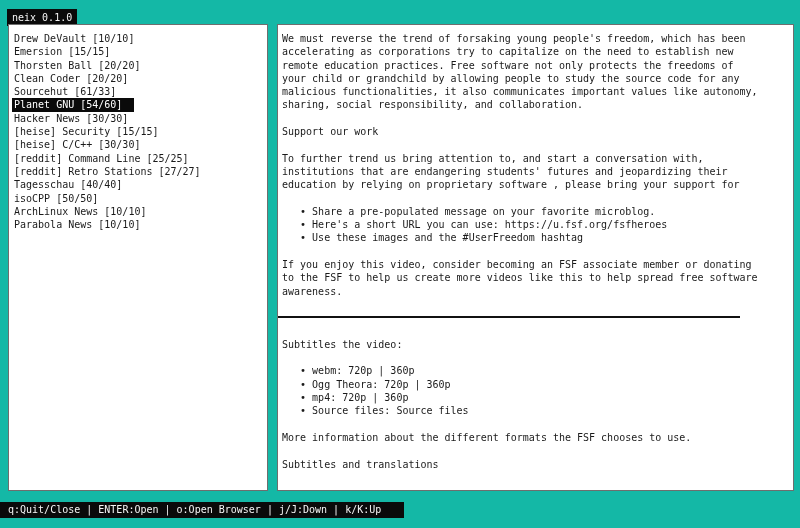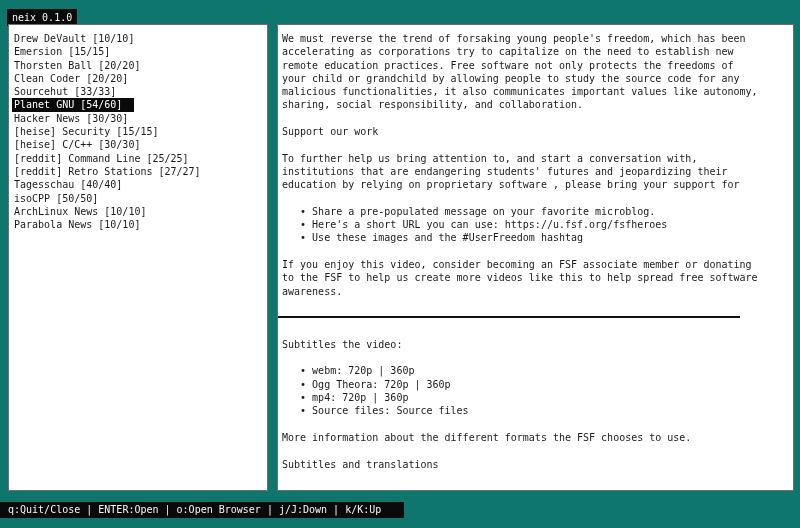--- a/index.html
+++ b/index.html
@@ -1,18 +1,18 @@
 <!DOCTYPE html>
 <html><head>
 <meta charset="utf-8">
 <style>
   * { margin:0; padding:0; box-sizing:border-box; }
   html,body { width:800px; height:528px; background:#ffffff; overflow:hidden; }
   body { font-family:"DejaVu Sans Mono", monospace; color:#1a1a1a; }
-  .screen { position:relative; width:800px; height:528px; background:#0f766e; }
+  .screen { position:relative; width:800px; height:528px; background:#14b8a6; }
 
   .titlebar {
     position:absolute; left:7px; top:9px; height:17px;
     background:#0a0a0a; color:#f5f5f5;
     font-size:10px; line-height:17px; padding:0 5px;
     white-space:pre;
   }
 
   .panel {
     position:absolute; top:24px; height:467px;
@@ -43,21 +43,21 @@
 <div class="screen">
 
   <div class="titlebar">neix 0.1.0</div>
 
   <div class="panel feeds">
     <div>
         <div class="feed-row"><span class="feed-label">Drew DeVault [10/10]</span></div>
         <div class="feed-row"><span class="feed-label">Emersion [15/15]</span></div>
         <div class="feed-row"><span class="feed-label">Thorsten Ball [20/20]</span></div>
         <div class="feed-row"><span class="feed-label">Clean Coder [20/20]</span></div>
-        <div class="feed-row"><span class="feed-label">Sourcehut [33/33]</span></div>
+        <div class="feed-row"><span class="feed-label">Sourcehut [61/33]</span></div>
         <div class="feed-row"><span class="feed-label selected">Planet GNU [54/60]</span></div>
         <div class="feed-row"><span class="feed-label">Hacker News [30/30]</span></div>
         <div class="feed-row"><span class="feed-label">[heise] Security [15/15]</span></div>
         <div class="feed-row"><span class="feed-label">[heise] C/C++ [30/30]</span></div>
         <div class="feed-row"><span class="feed-label">[reddit] Command Line [25/25]</span></div>
         <div class="feed-row"><span class="feed-label">[reddit] Retro Stations [27/27]</span></div>
         <div class="feed-row"><span class="feed-label">Tagesschau [40/40]</span></div>
         <div class="feed-row"><span class="feed-label">isoCPP [50/50]</span></div>
         <div class="feed-row"><span class="feed-label">ArchLinux News [10/10]</span></div>
         <div class="feed-row"><span class="feed-label">Parabola News [10/10]</span></div>
@@ -68,21 +68,21 @@
     <div>
         <div class="line">We must reverse the trend of forsaking young people's freedom, which has been</div>
         <div class="line">accelerating as corporations try to capitalize on the need to establish new</div>
         <div class="line">remote education practices. Free software not only protects the freedoms of</div>
         <div class="line">your child or grandchild by allowing people to study the source code for any</div>
         <div class="line">malicious functionalities, it also communicates important values like autonomy,</div>
         <div class="line">sharing, social responsibility, and collaboration.</div>
         <div class="line"></div>
         <div class="line">Support our work</div>
         <div class="line"></div>
-        <div class="line">To further help us bring attention to, and start a conversation with,</div>
+        <div class="line">To further trend us bring attention to, and start a conversation with,</div>
         <div class="line">institutions that are endangering students' futures and jeopardizing their</div>
         <div class="line">education by relying on proprietary software , please bring your support for</div>
         <div class="line"></div>
         <div class="line">   • Share a pre-populated message on your favorite microblog.</div>
         <div class="line">   • Here's a short URL you can use: https://u.fsf.org/fsfheroes</div>
         <div class="line">   • Use these images and the #UserFreedom hashtag</div>
         <div class="line"></div>
         <div class="line">If you enjoy this video, consider becoming an FSF associate member or donating</div>
         <div class="line">to the FSF to help us create more videos like this to help spread free software</div>
         <div class="line">awareness.</div>

